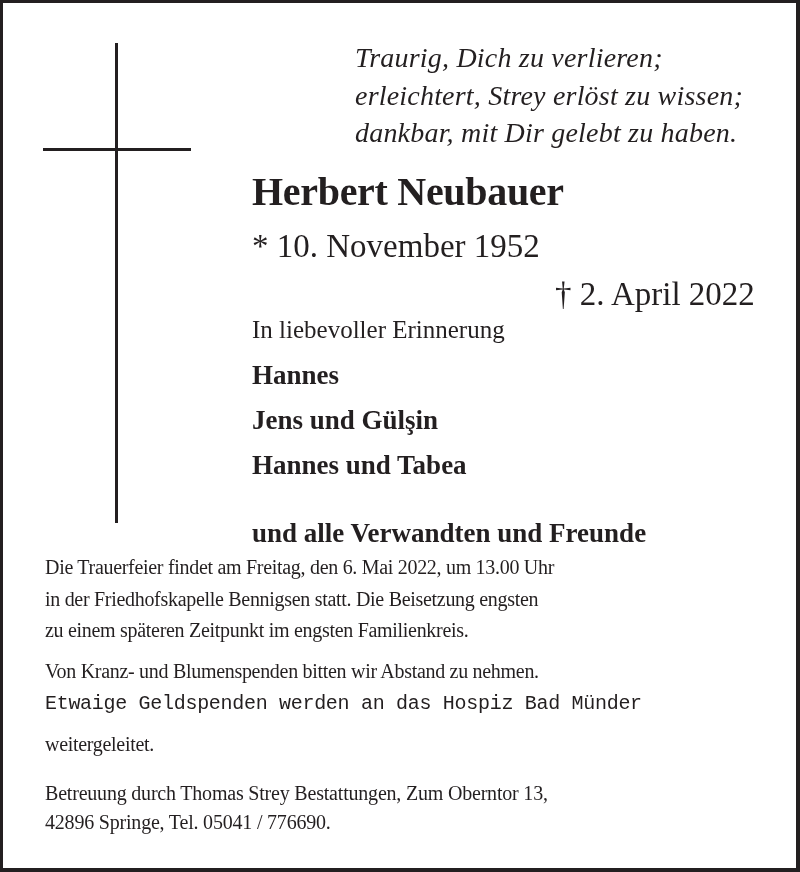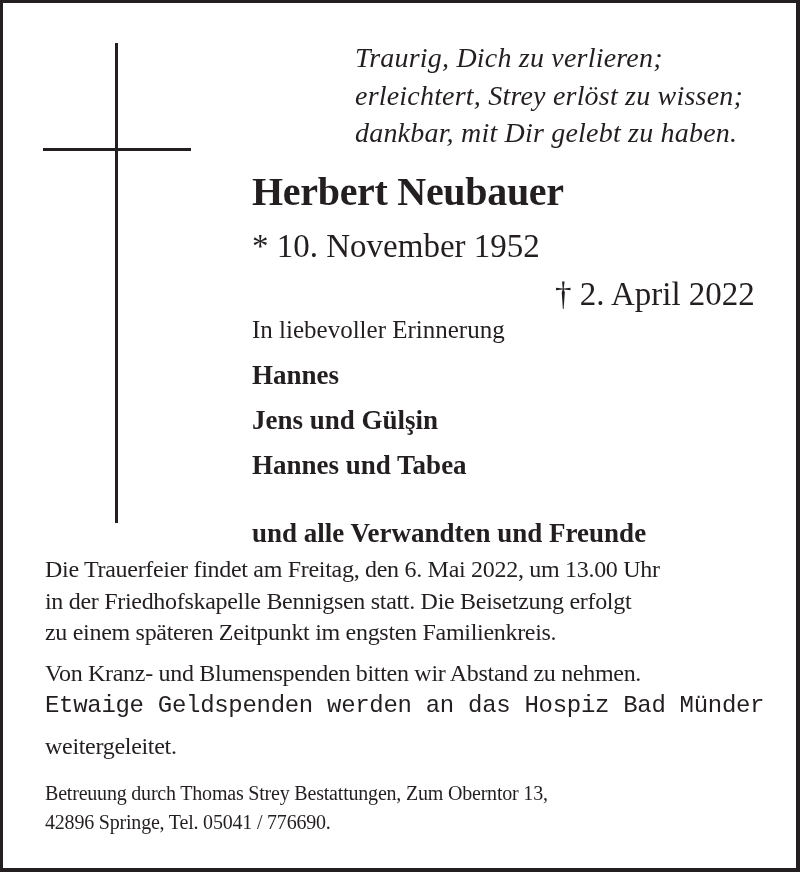--- a/index.html
+++ b/index.html
@@ -15,21 +15,21 @@
   }
   .cross-v { position:absolute; left:115px; top:43px; width:3px; height:480px; background:#231f20; }
   .cross-h { position:absolute; left:43px; top:148px; width:148px; height:3px; background:#231f20; }
   .txt { position:absolute; color:#231f20; font-family:"DejaVu Serif","Liberation Serif",serif; white-space:nowrap; }
   .serif { font-family:"Liberation Serif", serif; }
   .verse { left:355px; font-style:italic; font-size:28px; letter-spacing:0.2px; }
   .name { left:252px; top:168px; font-size:40px; font-weight:bold; letter-spacing:-0.3px; font-family:"Liberation Serif", serif; }
   .dates { top:228px; font-size:33px; font-family:"Liberation Serif", serif; }
   .memory { left:252px; top:316px; font-size:25px; font-family:"Liberation Serif", serif; }
   .family { left:252px; font-size:27px; font-weight:bold; font-family:"Liberation Serif", serif; }
-  .body-p { left:45px; font-size:24px; font-family:"Liberation Serif", serif; letter-spacing:-0.3px; }
+  .body-p { left:45px; font-size:20px; font-family:"Liberation Serif", serif; letter-spacing:-0.3px; }
   .footer-p { left:45px; font-size:20px; font-family:"Liberation Serif", serif; letter-spacing:-0.2px; }
 </style>
 </head>
 <body>
 
 <div class="frame"></div>
 
 <div class="cross-v"></div>
 <div class="cross-h"></div>
 
@@ -43,21 +43,21 @@
 <div class="txt dates" style="left:555px;margin-top:48px;">† 2. April 2022</div>
 
 <div class="txt memory">In liebevoller Erinnerung</div>
 
 <div class="txt family" style="top:360px;">Hannes</div>
 <div class="txt family" style="top:405px;">Jens und Gülşin</div>
 <div class="txt family" style="top:450px;">Hannes und Tabea</div>
 <div class="txt family" style="top:495px;margin-top:23px;">und alle Verwandten und Freunde</div>
 
 <div class="txt body-p" style="top:556px;">Die Trauerfeier findet am Freitag, den 6. Mai 2022, um 13.00 Uhr</div>
-<div class="txt body-p" style="top:588px;">in der Friedhofskapelle Bennigsen statt. Die Beisetzung erfolgt</div>
+<div class="txt body-p" style="top:588px;">in der Friedhofskapelle Bennigsen statt. Die Beisetzung engsten</div>
 <div class="txt body-p" style="top:619px;">zu einem späteren Zeitpunkt im engsten Familienkreis.</div>
 
 <div class="txt body-p" style="top:660px;text-align:right;">Von Kranz- und Blumenspenden bitten wir Abstand zu nehmen.</div>
 
 <div class="txt body-p" style="top:692px;font-family:Liberation Mono, monospace;">Etwaige Geldspenden werden an das Hospiz Bad Münder</div>
 <div class="txt body-p" style="top:733px;">weitergeleitet.</div>
 
 <div class="txt footer-p" style="top:782px;">Betreuung durch Thomas Strey Bestattungen, Zum Oberntor 13,</div>
 <div class="txt footer-p" style="top:811px;">42896 Springe, Tel. 05041 / 776690.</div>
 

